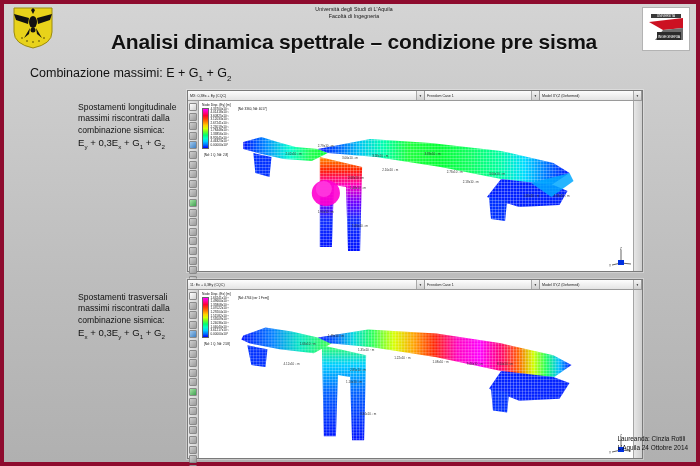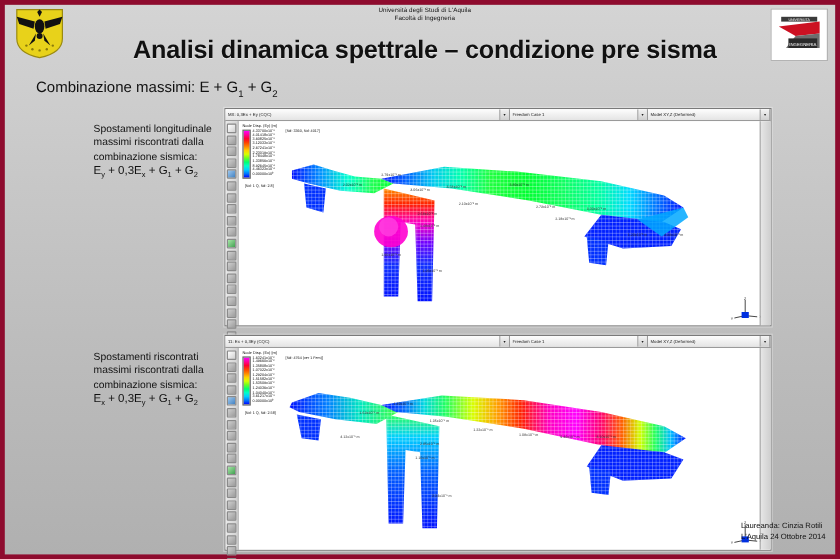--- a/index.html
+++ b/index.html
@@ -176,21 +176,21 @@
   <div class="caption cap1">
     <div>Spostamenti longitudinale</div>
     <div>massimi riscontrati dalla</div>
     <div>combinazione sismica:</div>
     <div style="margin-top:1px;font-size:9.6px;">
       <span>E</span><sub>y</sub><span> + 0,3E</span><sub>x</sub><span> + G</span><sub>1</sub><span> + G</span><sub>2</sub>
     </div>
   </div>
 
   <div class="caption cap2">
-    <div>Spostamenti riscontrati</div>
+    <div>Spostamenti trasversali</div>
     <div>massimi riscontrati dalla</div>
     <div>combinazione sismica:</div>
     <div style="margin-top:1px;font-size:9.6px;">
       <span>E</span><sub>x</sub><span> + 0,3E</span><sub>y</sub><span> + G</span><sub>1</sub><span> + G</span><sub>2</sub>
     </div>
   </div>
 
   <div class="fem-win fem1">
     <div class="fem-toolbar-top">
       <div class="ddl ddl-a">

